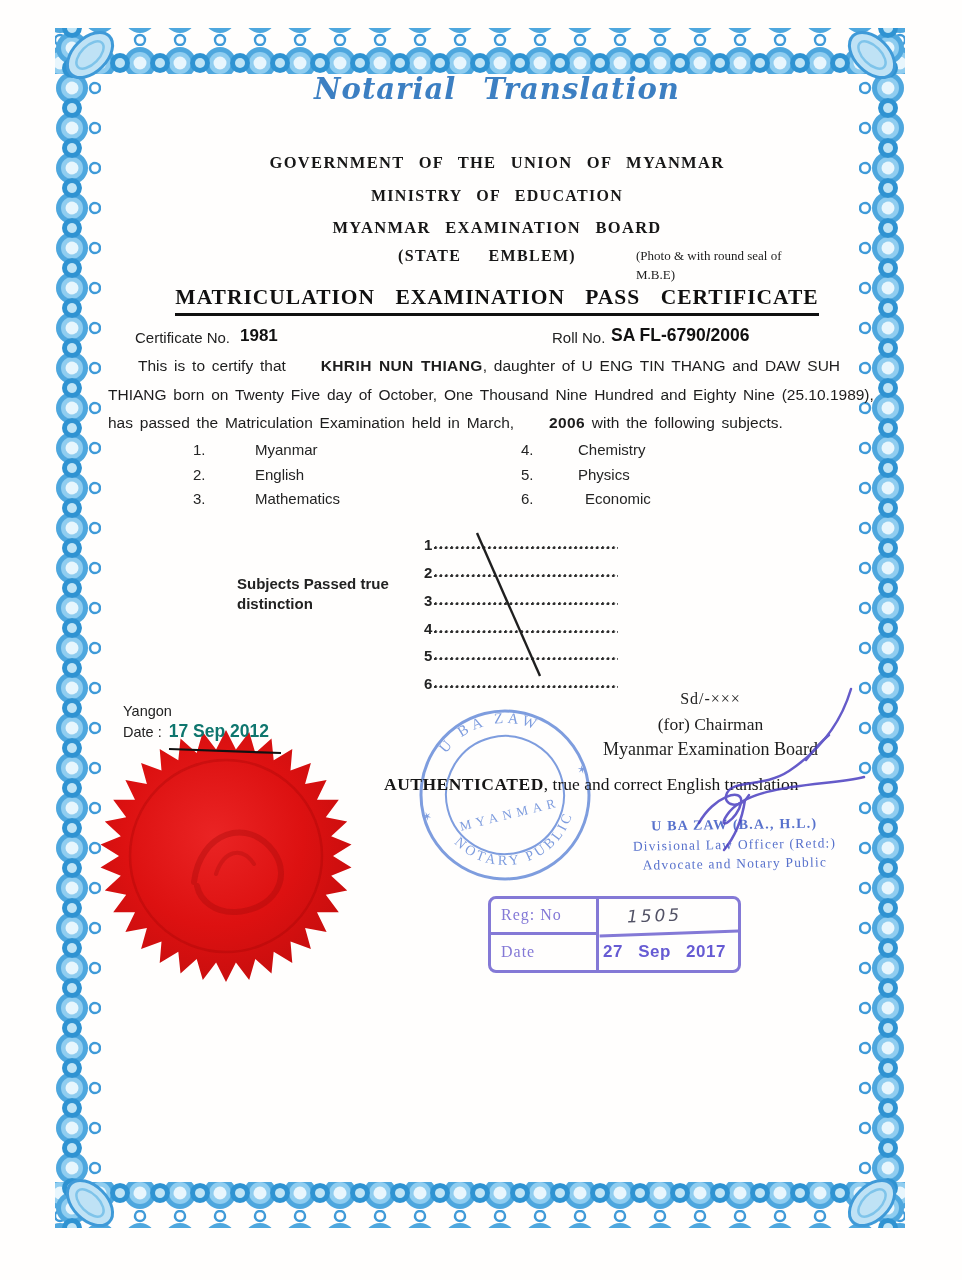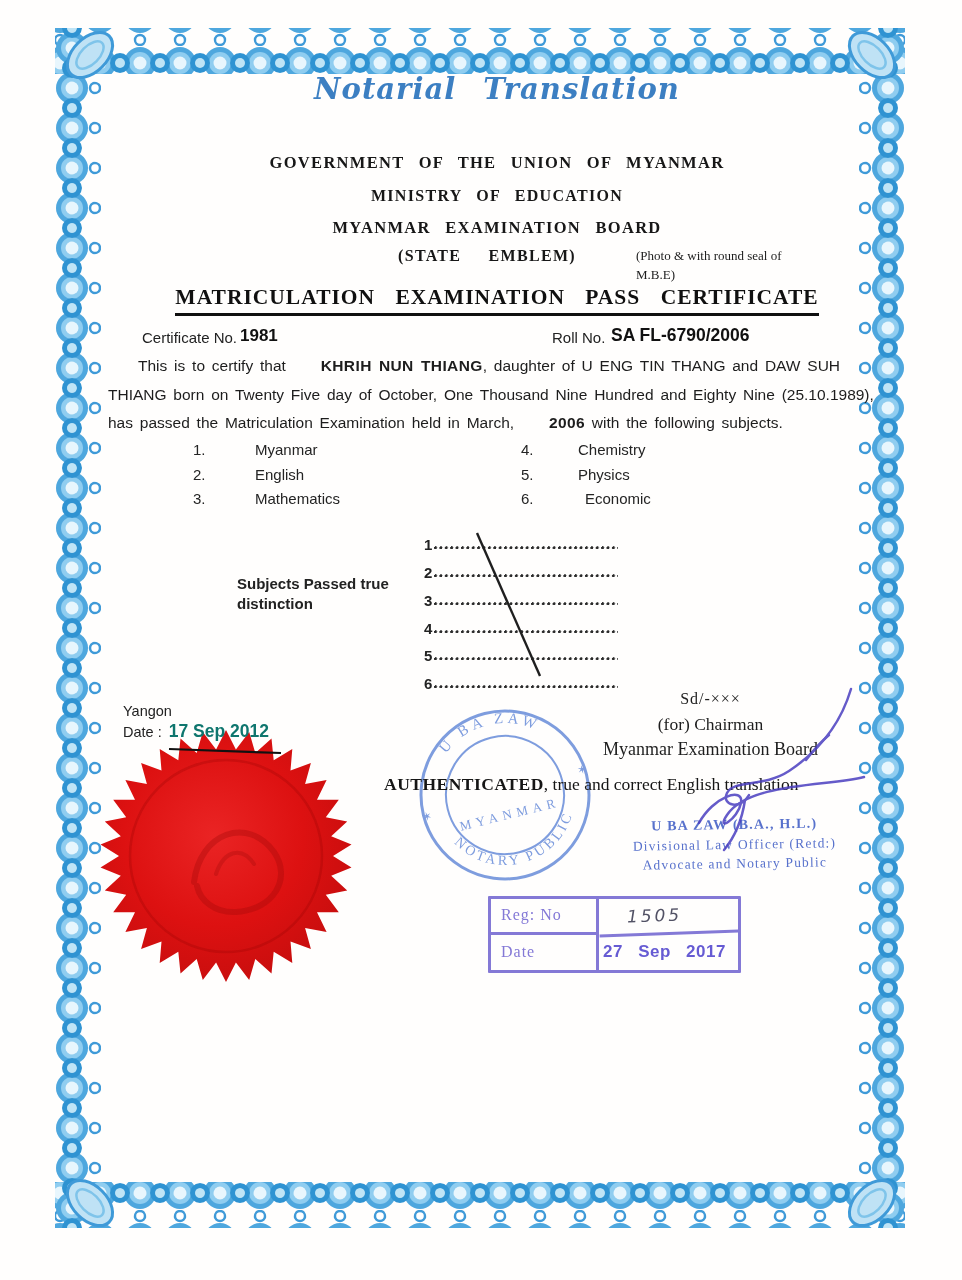--- a/index.html
+++ b/index.html
@@ -39,21 +39,21 @@
   .dateline .dval{font-weight:bold;font-size:17.5px;color:#0f766e;margin-left:7px;}
   .sd-block{left:553px;top:690px;width:315px;text-align:center;font-family:"Liberation Serif",serif;color:#1e1e1e;z-index:2;}
   .sd-line1{font-size:16px;letter-spacing:1px;}
   .sd-line2{font-size:17.5px;margin-top:6px;}
   .sd-line3{font-size:18px;margin-top:4px;}
   .auth{left:384px;top:774px;font-family:"Liberation Serif",serif;font-size:17.5px;color:#151515;z-index:3;white-space:nowrap;}
   .auth b{letter-spacing:.5px;}
   .notary-text{left:607px;top:815px;width:255px;text-align:center;font-family:"Liberation Serif",serif;
       color:#4a66c8;letter-spacing:1.2px;line-height:19.5px;font-size:13.5px;opacity:.92;z-index:2;transform:rotate(-1deg);}
   .notary-text .nt1{font-weight:bold;font-size:14px;}
-  .regbox{left:488px;top:896px;width:247px;height:71px;border:3px solid #7b6fd4;border-radius:1px;
+  .regbox{left:488px;top:896px;width:247px;height:71px;border:3px solid #7b6fd4;border-radius:8px;
       display:grid;grid-template-columns:108px 1fr;grid-template-rows:1fr 1fr;opacity:.93;z-index:2;background:transparent;}
   .regbox .cell{display:flex;align-items:center;}
   .regbox .lab{font-family:"Liberation Serif",serif;font-size:16px;color:#7b6fd4;letter-spacing:1px;padding-left:10px;border-right:3px solid #7b6fd4;}
   .regbox .r1{border-bottom:3px solid #7b6fd4;}
   .regbox .handw{font-family:"DejaVu Sans",sans-serif;font-style:italic;font-size:17px;color:#45455a;
       padding-left:28px;transform:rotate(-2deg);letter-spacing:3px;}
   .regbox .dstamp{font-weight:bold;font-size:17px;color:#5b4fd0;padding-left:4px;word-spacing:10px;letter-spacing:.5px;}
   svg.layer{position:absolute;left:0;top:0;pointer-events:none;}
   .z1{z-index:1}.z2{z-index:2}.z4{z-index:4}
 </style>
@@ -111,21 +111,21 @@
   <div class="abs ctr hdr hdr-board">MYANMAR EXAMINATION BOARD</div>
   <div class="abs ctr hdr hdr-emblem">(STATE EMBLEM)</div>
   <div class="abs photo-note">
     <span>(Photo &amp; with round seal of</span><br>
     <span>M.B.E)</span>
   </div>
   <div class="abs ctr main-title-wrap">
     <span class="main-title">MATRICULATION EXAMINATION PASS CERTIFICATE</span>
   </div>
 
-  <div class="abs lbl" style="left:142px;top:329px;">Certificate No.</div>
+  <div class="abs lbl" style="left:135px;top:329px;">Certificate No.</div>
   <div class="abs val-b" style="left:240px;top:326px;">1981</div>
   <div class="abs lbl" style="left:552px;top:329px;">Roll No.</div>
   <div class="abs val-b" style="left:611px;top:325px;font-size:17.5px;">
     <span>SA FL-6790/</span><b>2006</b>
   </div>
 
   <div class="abs para">
     <span>This is to certify that </span><b>KHRIH NUN THIANG</b><span>, daughter of U ENG TIN THANG and DAW SUH THIANG born on Twenty Five day of October, One Thousand Nine Hundred and Eighty Nine (25.10.1989), has passed the Matriculation Examination held in March, </span><b>2006</b><span> with the following subjects.</span>
   </div>
 

